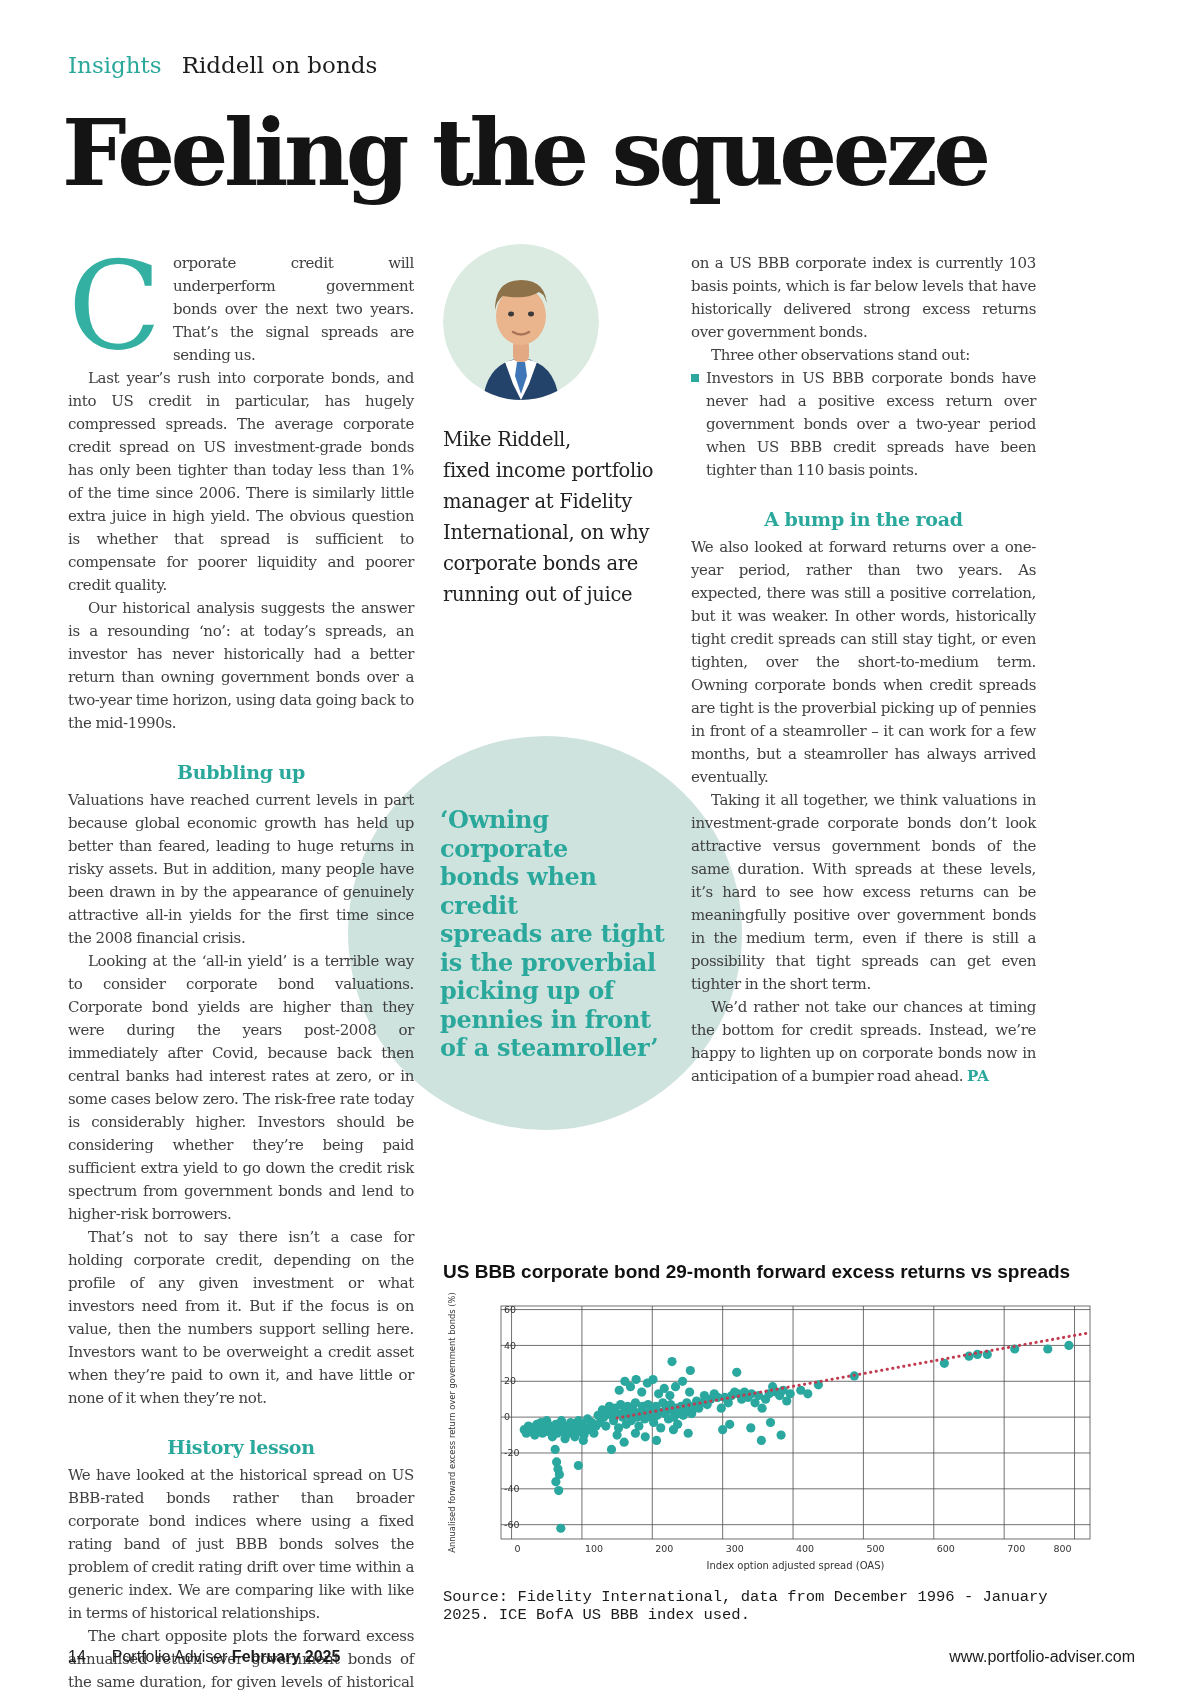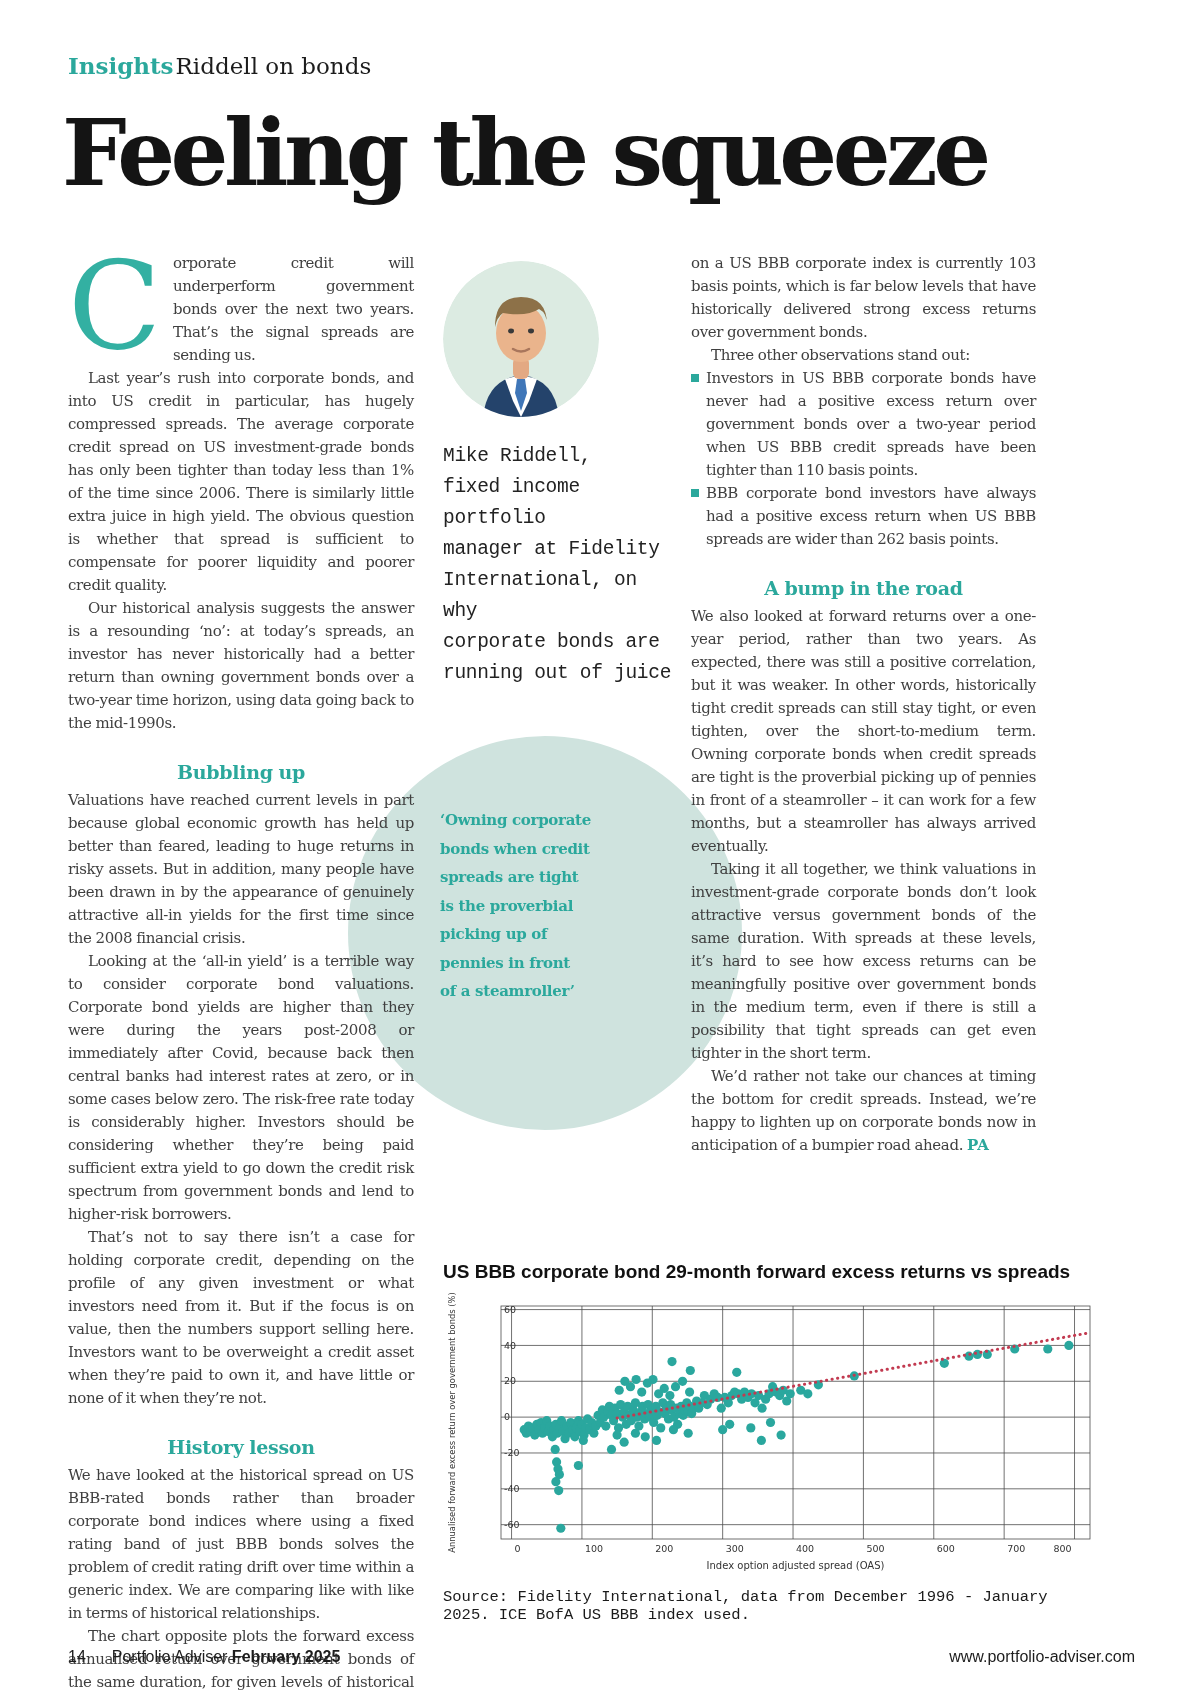--- a/index.html
+++ b/index.html
@@ -1,20 +1,20 @@
 <!DOCTYPE html>
 <html><head>
 <meta charset="utf-8">
 <style>
   html,body{margin:0;padding:0;background:#e8e8e8;}
   .page{position:relative;width:1200px;height:1696px;background:#ffffff;margin:0 auto;
         font-family:"DejaVu Serif",serif;color:#3f3f3f;overflow:hidden;}
   
   .eyebrow{position:absolute;left:68px;top:52px;font-size:23px;color:#1c1c1c;}
-  .eyebrow .accent{color:#2ba89c;font-weight:bold;margin-right:2px;}
+  .eyebrow .accent{color:#2ba89c;font-weight:normal;margin-right:20px;}
   .headline{position:absolute;left:62px;top:108px;width:1080px;margin:0;
             font-family:"DejaVu Serif",serif;font-weight:700;font-size:91px;
             letter-spacing:-4.5px;color:#141414;line-height:1;white-space:nowrap;}
   
   .quote-circle{position:absolute;left:348px;top:736px;width:394px;height:394px;
                 border-radius:50%;background:#cfe3de;z-index:0;}
   
   .col{position:absolute;z-index:1;font-size:15px;line-height:23px;text-align:justify;
        letter-spacing:-0.35px;word-spacing:-0.5px;}
   .col p{margin:0;}
@@ -22,26 +22,26 @@
   .col h3{margin:26px 0 6px 0;font-size:19px;line-height:22px;color:#2ba89c;
           letter-spacing:-0.3px;text-align:center;}
   .col-left{left:68px;top:252px;width:346px;}
   .col-right{left:691px;top:252px;width:345px;}
   .drop-cap{float:left;font-size:122px;line-height:96px;color:#33b0a2;
             padding:6px 12px 0 0;font-weight:400;}
   .bullet{position:relative;padding-left:15px;}
   .bullet .sq{position:absolute;left:0;top:7px;width:8px;height:8px;background:#2ba89c;}
   .pa-sig{color:#2ba89c;font-weight:bold;letter-spacing:0;}
   
-  .col-mid{position:absolute;left:443px;top:261px;width:232px;z-index:1;font-family:Liberation Mono, monospace;}
+  .col-mid{position:absolute;left:443px;top:244px;width:232px;z-index:1;}
   .portrait{width:156px;height:156px;border-radius:50%;overflow:hidden;display:block;}
   .caption{margin-top:24px;font-size:19.5px;line-height:31px;color:#222;
            white-space:pre-line;letter-spacing:-0.3px;}
   .pull-quote{position:absolute;left:440px;top:806px;width:240px;z-index:2;
-              font-size:15px;line-height:28.5px;font-weight:bold;color:#2ba89c;
+              font-size:24px;line-height:28.5px;font-weight:bold;color:#2ba89c;
               white-space:pre-line;letter-spacing:-0.3px;}
   
   .chart-title{position:absolute;left:443px;top:1261px;width:660px;z-index:1;
                font-family:"Liberation Sans",sans-serif;font-weight:bold;
                font-size:19px;color:#111;}
   .chart-svg{position:absolute;left:443px;top:1292px;z-index:1;}
   .chart-source{position:absolute;left:443px;top:1588px;width:660px;z-index:1;
                 font-family:Liberation Mono, monospace;font-size:15.5px;color:#1a1a1a;}
   
   .footer{position:absolute;left:68px;top:1648px;width:1067px;z-index:1;
@@ -102,21 +102,20 @@
 spreads are tight
 is the proverbial
 picking up of
 pennies in front
 of a steamroller’</div>
 
   <div class="col col-right">
     <p>on a US BBB corporate index is currently 103 basis points, which is far below levels that have historically delivered strong excess returns over government bonds.</p>
     <p class="indent">Three other observations stand out:</p>
     <p class="bullet"><span class="sq"></span><span>Investors in US BBB corporate bonds have never had a positive excess return over government bonds over a two-year period when US BBB credit spreads have been tighter than 110 basis points.</span></p>
-    <p class="bullet"><span class="sq"></span><span>BBB corporate bond investors have always had a positive excess return when US BBB spreads are wider than 262 basis points.</span></p>
     <h3>A bump in the road</h3>
     <p>We also looked at forward returns over a one-year period, rather than two years. As expected, there was still a positive correlation, but it was weaker. In other words, historically tight credit spreads can still stay tight, or even tighten, over the short-to-medium term. Owning corporate bonds when credit spreads are tight is the proverbial picking up of pennies in front of a steamroller – it can work for a few months, but a steamroller has always arrived eventually.</p>
     <p class="indent">Taking it all together, we think valuations in investment-grade corporate bonds don’t look attractive versus government bonds of the same duration. With spreads at these levels, it’s hard to see how excess returns can be meaningfully positive over government bonds in the medium term, even if there is still a possibility that tight spreads can get even tighter in the short term.</p>
     <p class="indent"><span>We’d rather not take our chances at timing the bottom for credit spreads. Instead, we’re happy to lighten up on corporate bonds now in anticipation of a bumpier road ahead. </span><span class="pa-sig">PA</span></p>
   </div>
 
   <div class="chart-title">US BBB corporate bond 29-month forward excess returns vs spreads</div>
   <svg class="chart-svg" id="scatter-chart" width="657" height="285" viewBox="0 0 657 285">
       <line stroke="#4d4d4d" stroke-width="0.8" x1="68.55555555555556" x2="68.55555555555556" y1="14" y2="247"></line>
       <line stroke="#4d4d4d" stroke-width="0.8" x1="138.92592592592592" x2="138.92592592592592" y1="14" y2="247"></line>

